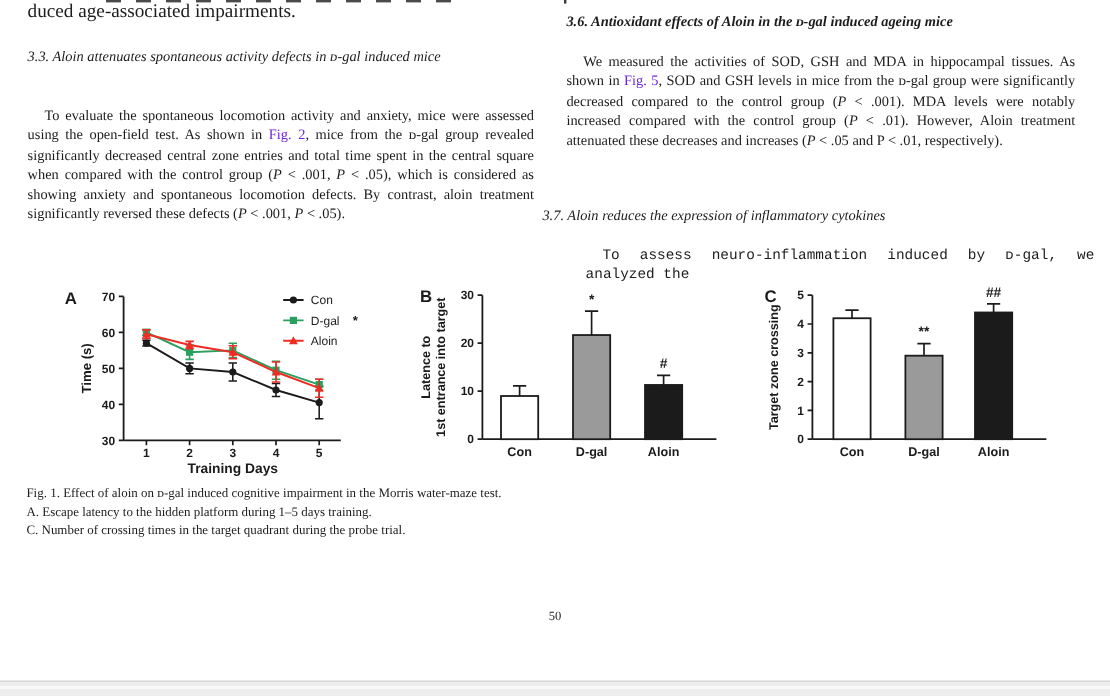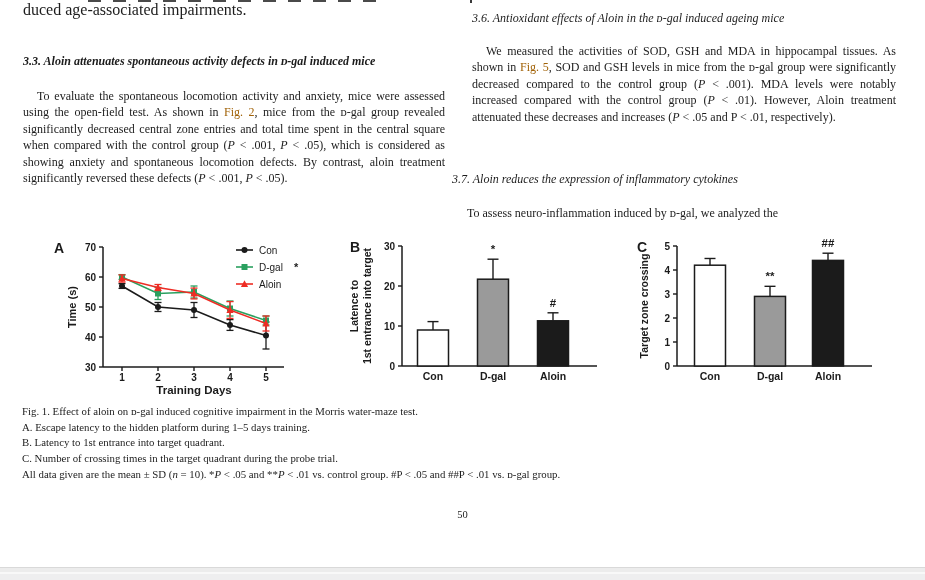--- a/index.html
+++ b/index.html
@@ -5,30 +5,30 @@
   html,body{margin:0;padding:0;}
   body{
     width:925px;height:580px;position:relative;overflow:hidden;
     background:#ffffff;color:#1c1c1c;
     font-family:"Liberation Serif","DejaVu Serif",serif;
   }
   .abs{position:absolute;}
   .colblock{font-size:12px;line-height:16.4px;text-align:justify;}
   .heading{font-size:12px;font-style:italic;text-align:left;}
   .para{text-indent:14px;}
-  .fig-link{color:#a16207;margin-top:21px;}
+  .fig-link{color:#6d28d9;margin-top:21px;}
   .it{font-style:italic;}
   .bd{font-weight:normal;}
   #carryover{left:23px;top:2px;width:422px;font-size:16px;}
-  #h33{left:23px;top:53px;width:422px;font-weight:bold;}
+  #h33{left:23px;top:39px;width:422px;}
   #p33{left:23px;top:88px;width:422px;}
-  #h36{left:472px;top:10px;width:424px;}
+  #h36{left:472px;top:10px;width:424px;font-weight:bold;}
   #p36{left:472px;top:43px;width:424px;}
   #h37{left:452px;top:171px;width:424px;}
-  #p37{left:453px;top:205px;width:424px;}
+  #p37{left:488px;top:205px;width:424px;font-family:Liberation Mono, monospace;}
   #remnant-line{left:88px;top:0;width:300px;height:2px;
     background:repeating-linear-gradient(90deg,#4a4a4a 0 13px,transparent 13px 25px);}
   #remnant-descender{left:470px;top:0;width:2px;height:3px;background:#3a3a3a;}
   .chart{background:#fff;}
   #chart-a{left:40px;top:236px;}
   #chart-b{left:345px;top:236px;}
   #chart-c{left:630px;top:236px;}
   #caption{left:22px;top:404px;width:880px;font-size:10.8px;line-height:15.7px;}
   #page-number{left:0;right:0;top:509px;text-align:center;font-size:10.5px;}
   #h-scrollbar{left:0;top:567px;width:925px;height:13px;
@@ -207,20 +207,18 @@
       <line x1="198" y1="17.200000000000003" x2="198" y2="24.400000000000006" stroke="#1b1b1b" stroke-width="1.4"></line>
       <line x1="192.5" y1="17.200000000000003" x2="203.5" y2="17.200000000000003" stroke="#1b1b1b" stroke-width="1.4"></line>
       <rect x="182.5" y="24.400000000000006" width="31" height="105.6" fill="#1b1b1b" stroke="#1b1b1b" stroke-width="1.5"></rect>
       <text x="198" y="144" font-size="10.5" font-family="&quot;Liberation Sans&quot;,&quot;DejaVu Sans&quot;,sans-serif" font-weight="bold" text-anchor="middle" fill="#1b1b1b">Aloin</text>
       <text x="198" y="11.200000000000003" font-size="11.5" font-family="&quot;Liberation Sans&quot;,&quot;DejaVu Sans&quot;,sans-serif" font-weight="bold" text-anchor="middle" fill="#1b1b1b">##</text>
     </svg></div>
 
 <div class="abs" id="caption">
   <div><span class="bd">Fig. 1.</span><span> Effect of aloin on ᴅ-gal induced cognitive impairment in the Morris water-maze test.</span></div>
   <div><span>A. Escape latency to the hidden platform during 1–5 days training.</span></div>
-  <div><span>B. Latency to 1st entrance into target quadrant.</span></div>
   <div><span>C. Number of crossing times in the target quadrant during the probe trial.</span></div>
-  <div><span>All data given are the mean ± SD (</span><span class="it">n</span><span> = 10). *</span><span class="it">P</span><span> &lt; .05 and **</span><span class="it">P</span><span> &lt; .01 vs. control group. #P &lt; .05 and ##P &lt; .01 vs. ᴅ-gal group.</span></div>
 </div>
 
 <div class="abs" id="page-number">50</div>
 
 <div class="abs" id="h-scrollbar"></div>
 
 </body></html>

